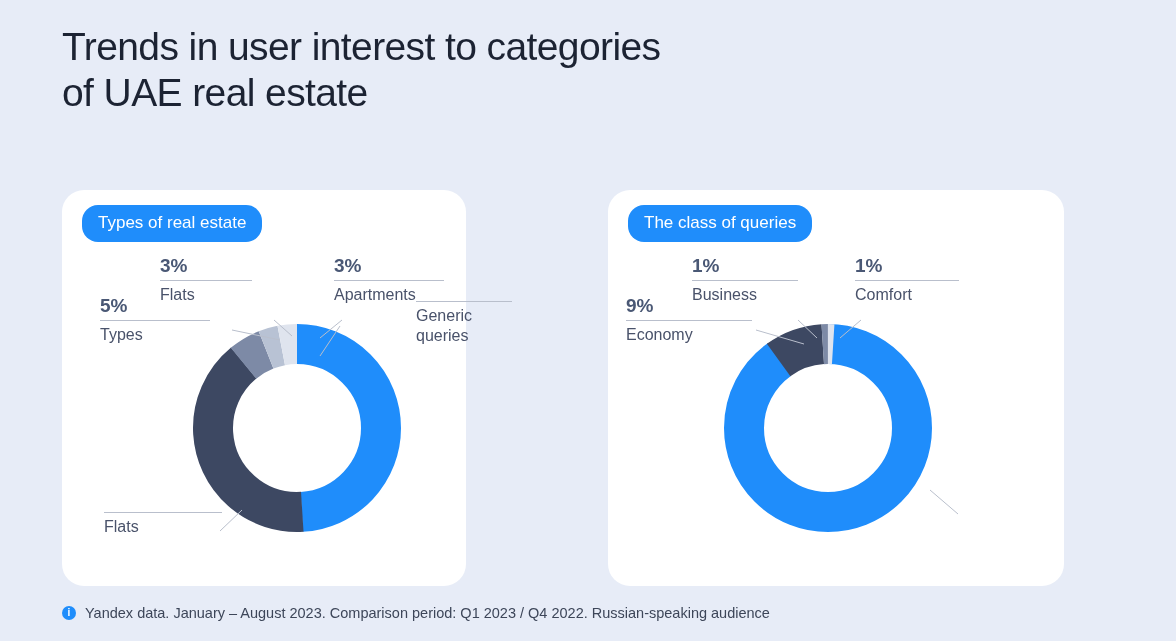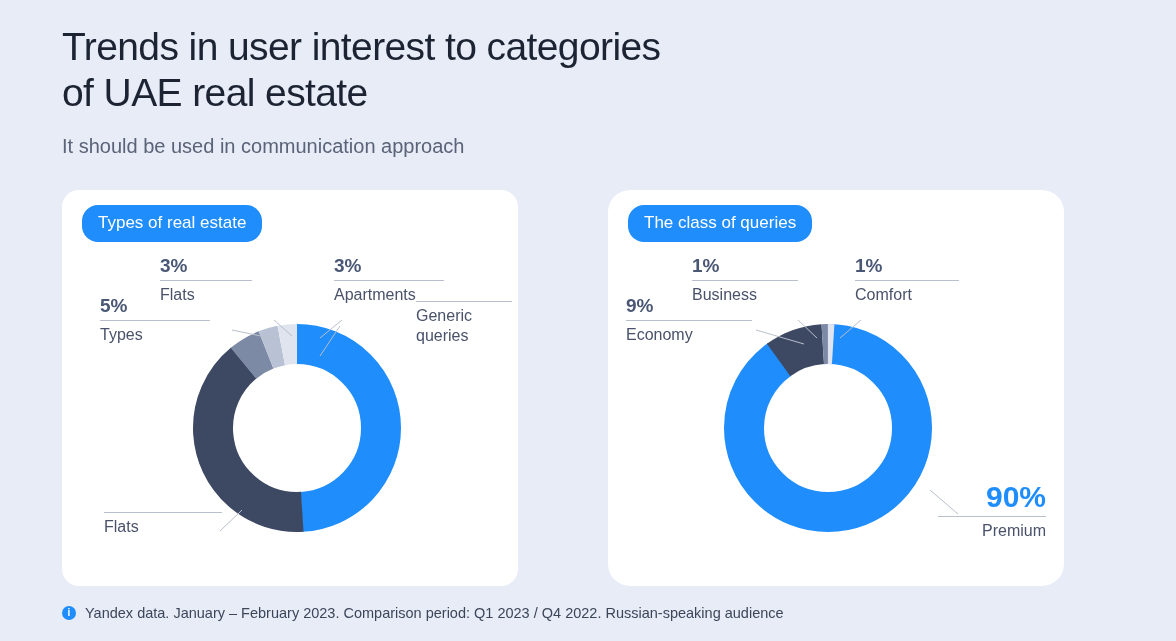--- a/index.html
+++ b/index.html
@@ -44,21 +44,21 @@
 
   
   .card {
     position: absolute;
     top: 190px;
     height: 396px;
     background: #ffffff;
     border-radius: 22px;
   }
 
-  #card-types { left: 62px; width: 456px; border-radius: 17px; }
+  #card-types { left: 62px; width: 404px; }
   #card-class { left: 608px; width: 456px; }
 
   .card-badge {
     position: absolute;
     left: 20px;
     top: 15px;
     background: #1f8dfb;
     color: #ffffff;
     font-size: 17px;
     line-height: 17px;
@@ -152,21 +152,20 @@
     line-height: 18px;
     color: #3d4659;
   }
 </style>
 </head>
 <body>
 
 <div id="header">
   <h1 id="page-title">Trends in user interest to categories
 of UAE real estate</h1>
-  <div id="page-subtitle">It should be used in communication approach</div>
 </div>
 
 <div class="card" id="card-types">
 
   <div class="card-badge">Types of real estate</div>
 
   <div class="donut-wrap">
     <svg class="donut-svg" width="456" height="396" viewBox="0 0 456 396">
 
       <g transform="translate(235,238)">
@@ -259,23 +258,18 @@
     <span class="rule"></span>
     <span class="name">Economy</span>
   </div>
 
   <div class="callout" style="left:247px; top:65px; width:104px;">
     <span class="pct">1%</span>
     <span class="rule"></span>
     <span class="name">Comfort</span>
   </div>
 
-  <div class="callout big align-right" style="left:330px; top:290px; width:108px;">
-    <span class="pct">90%</span>
-    <span class="rule"></span>
-    <span class="name">Premium</span>
-  </div>
 </div>
 
 <div id="footer">
   <div id="footer-icon">i</div>
-  <div id="footer-text">Yandex data. January – February 2023. Comparison period: Q1 2023 / Q4 2022. Russian-speaking audience</div>
+  <div id="footer-text">Yandex data. January – August 2023. Comparison period: Q1 2023 / Q4 2022. Russian-speaking audience</div>
 </div>
 
 </body></html>

